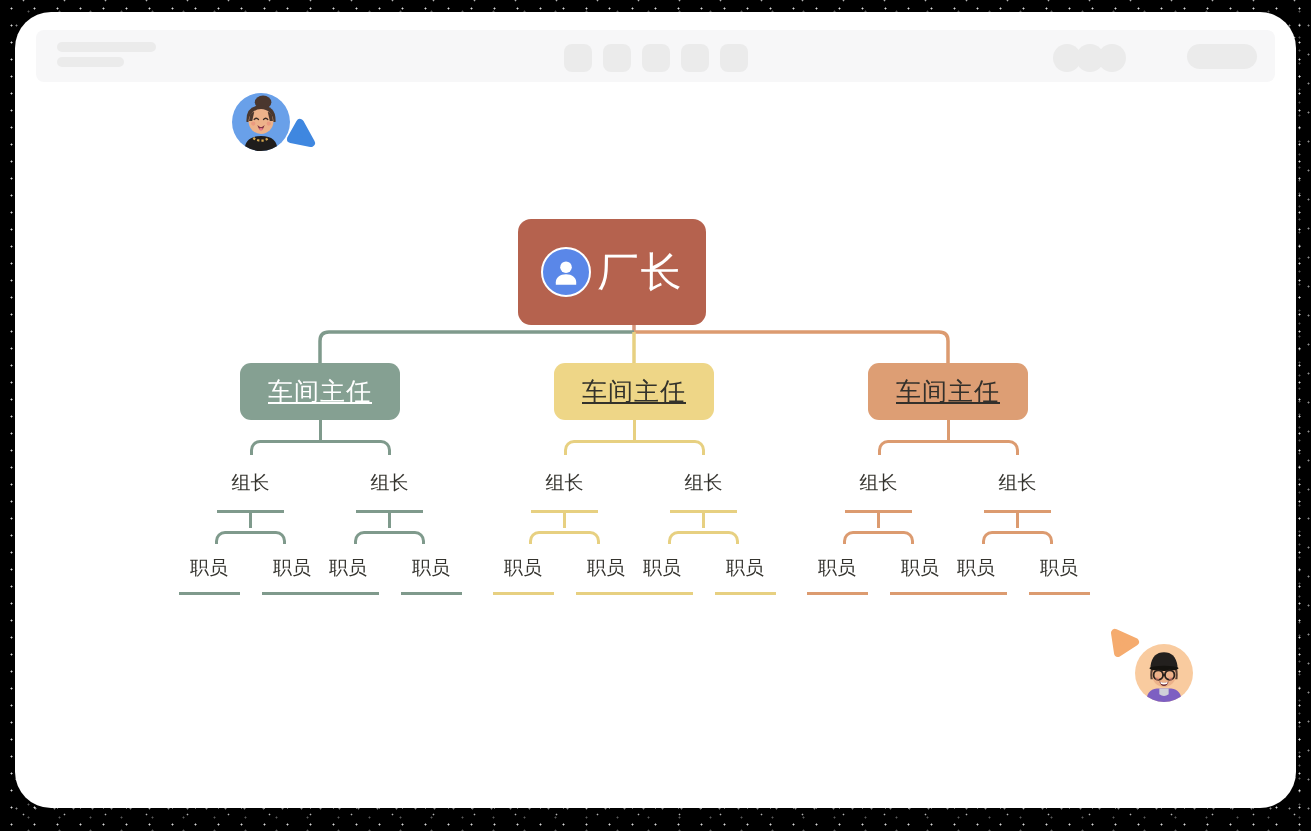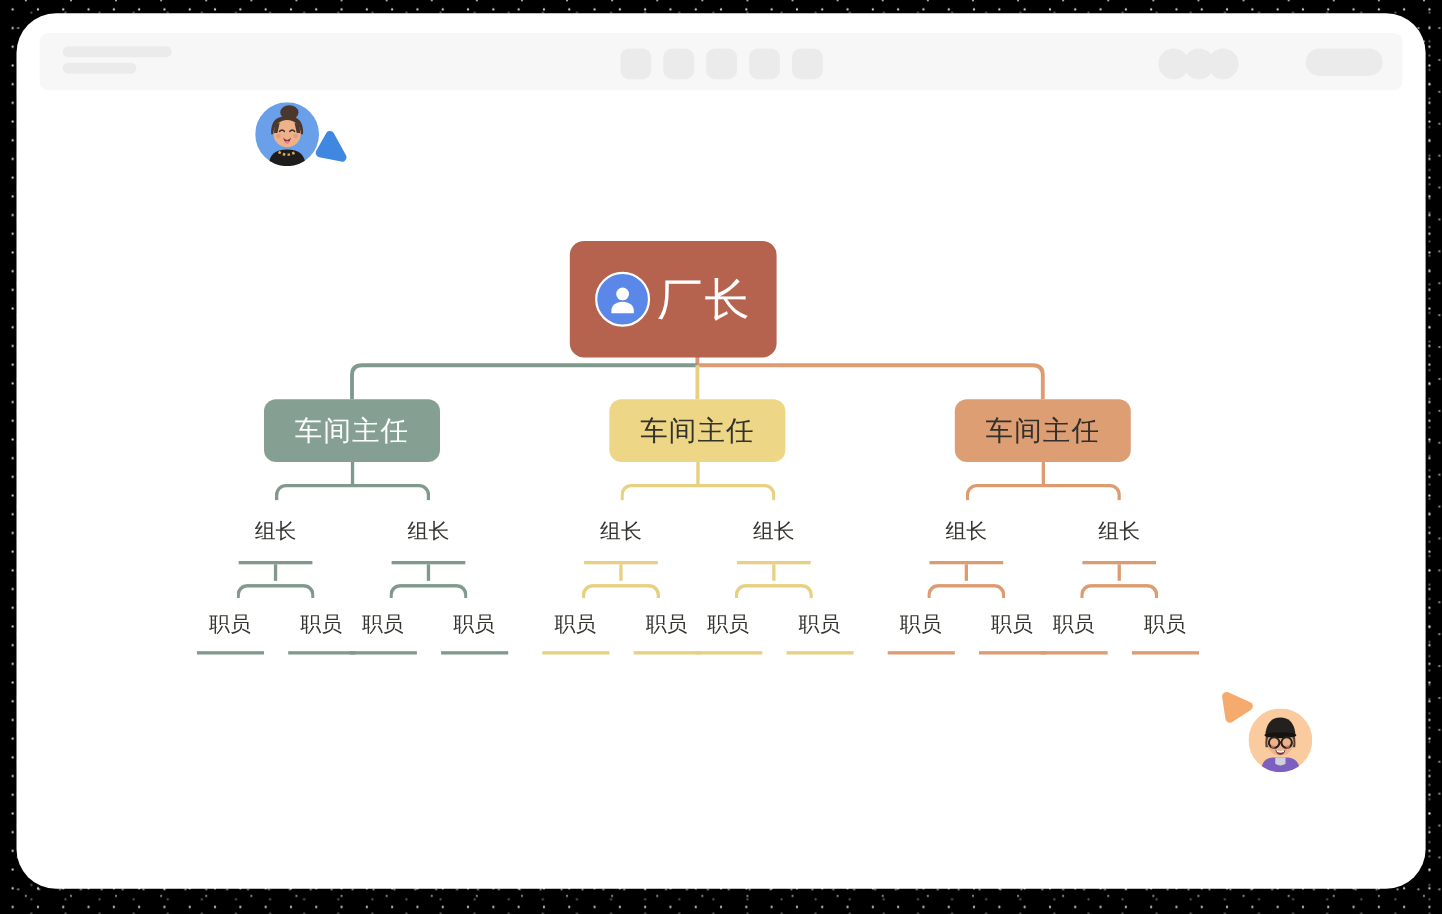--- a/index.html
+++ b/index.html
@@ -31,21 +31,21 @@
   .root-box{
     position:absolute;left:518px;top:199px;width:188px;height:106px;border-radius:13px;
     background:#b5624e;color:#fff;display:flex;align-items:center;justify-content:center;gap:7px;
     font-size:41px;letter-spacing:2px;margin-top:20px;
   }
   .root-icon{width:50px;height:50px;border-radius:50%;background:#5a87e8;border:2px solid #fff;
     box-sizing:border-box;display:flex;align-items:center;justify-content:center;flex:0 0 auto;}
   .subtree{position:absolute;top:363px;width:280px;display:flex;flex-direction:column;align-items:center;}
   .st-1{left:180px;} .st-2{left:494px;} .st-3{left:808px;}
   .dept-box{width:160px;height:57px;border-radius:11px;display:flex;align-items:center;justify-content:center;
-    font-size:25px;letter-spacing:1px;}
+    font-size:25px;letter-spacing:1px;text-decoration:underline;}
   .t-green  .dept-box{background:#85a092;color:#ffffff;}
   .t-yellow .dept-box{background:#eed687;color:#33322b;}
   .t-orange .dept-box{background:#dd9e74;color:#33302b;}
   .t-green{--ln:#7f9a8c;}  .t-yellow{--ln:#e7d081;}  .t-orange{--ln:#dc9b70;}
   .stem{width:3px;height:20px;background:var(--ln);}
   .bracket{border:3px solid var(--ln);border-bottom:none;border-radius:10px 10px 0 0;box-sizing:content-box;}
   .b1{width:135px;height:12px;}
   .groups{display:flex;width:278px;justify-content:center;}
   .group{width:139px;display:flex;flex-direction:column;align-items:center;text-align:center;}
   .leader-label,.staff-label{font-size:19px;color:#34332e;display:flex;align-items:center;justify-content:center;}

